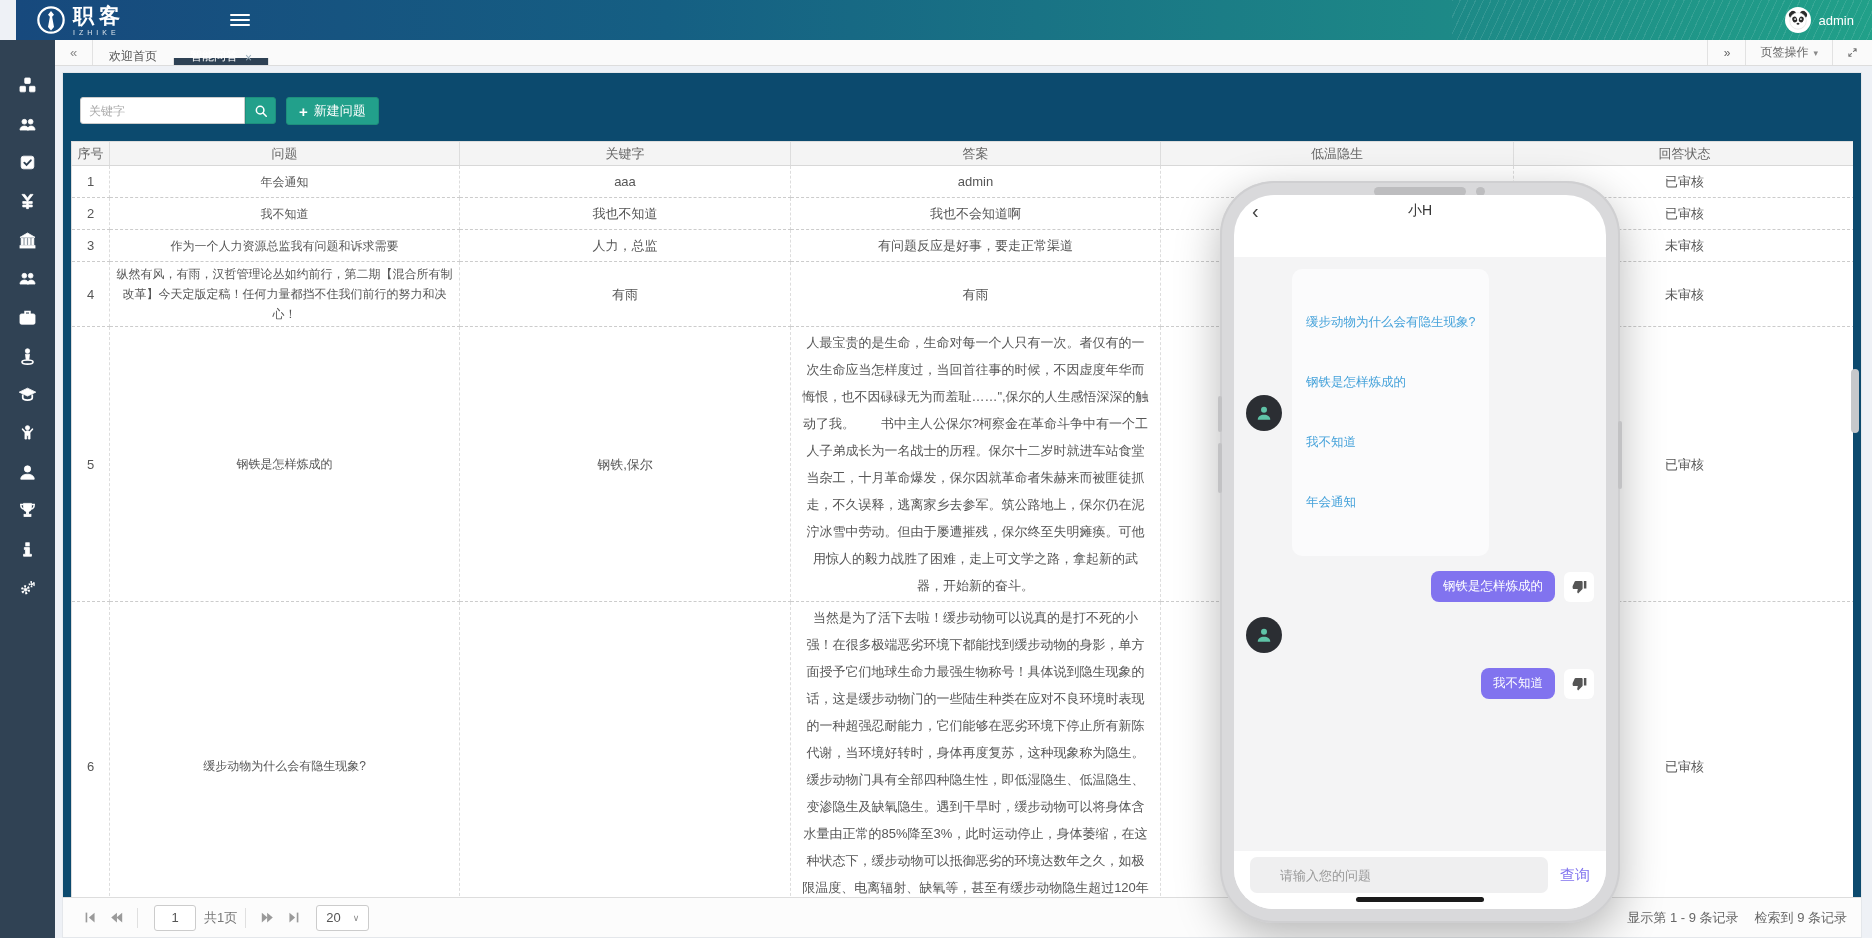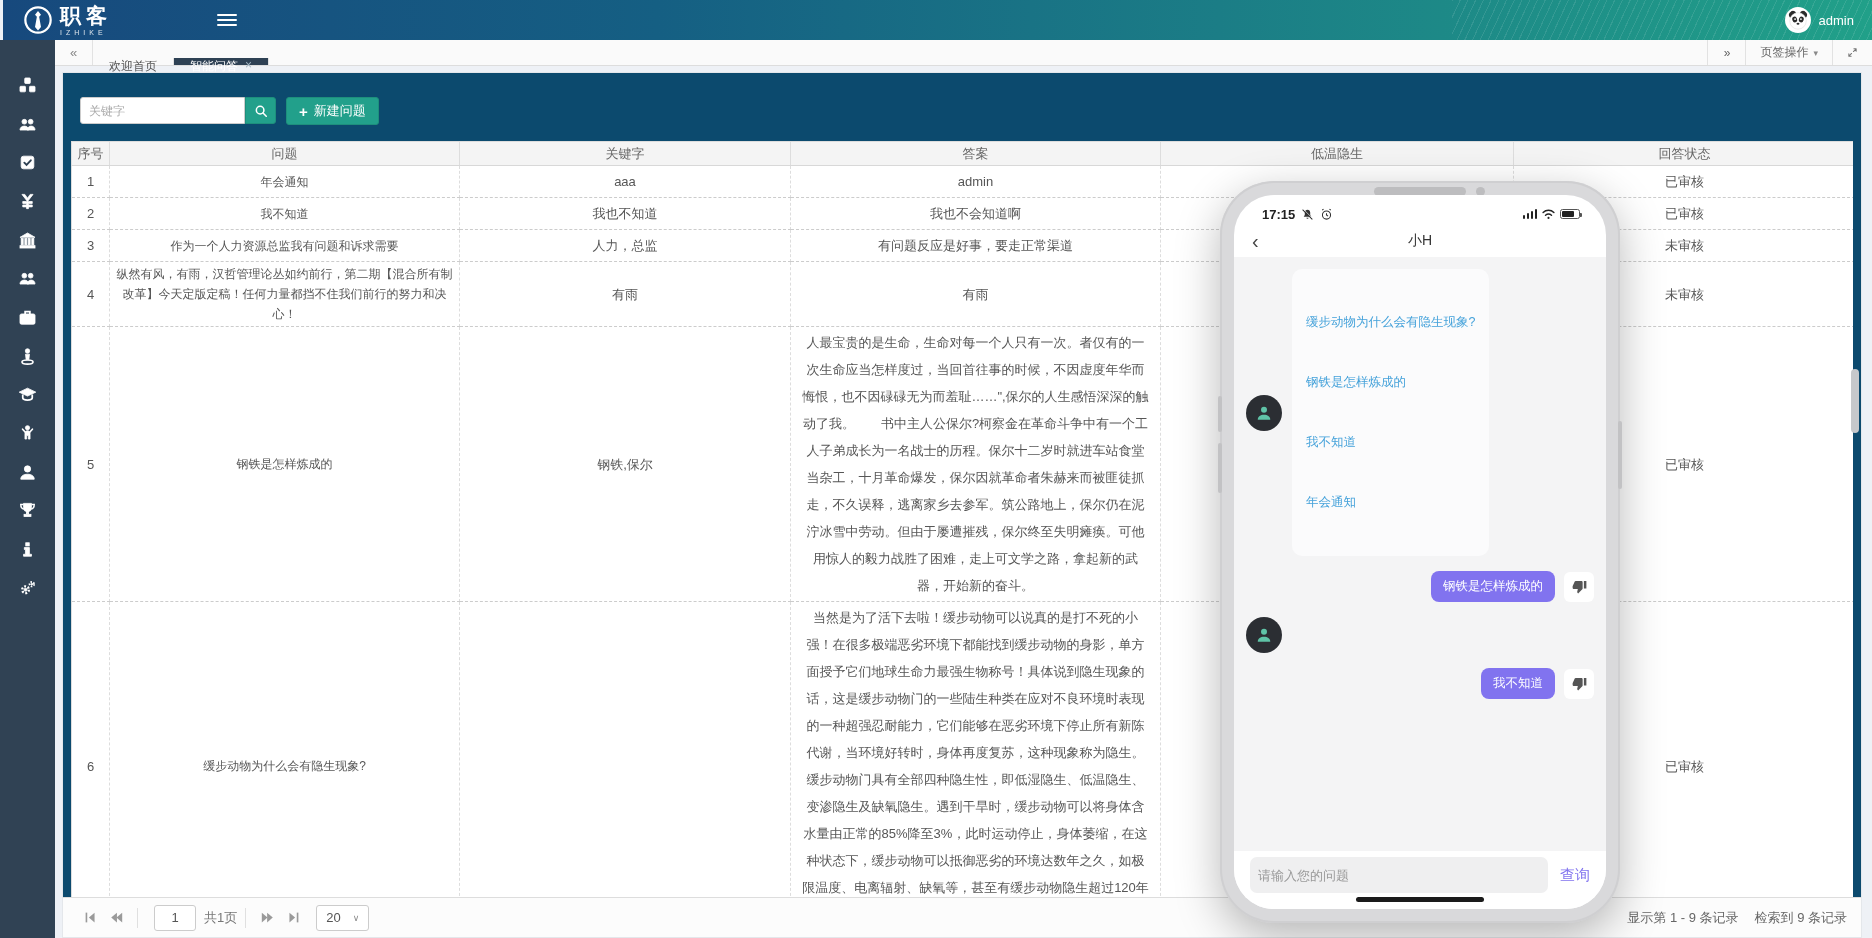--- a/index.html
+++ b/index.html
@@ -1,21 +1,21 @@
 <!DOCTYPE html>
 <html><head>
 <meta charset="utf-8">
 <style>
   * { margin:0; padding:0; box-sizing:border-box; }
   html,body { width:1872px; height:938px; overflow:hidden; }
   body { font-family:"Liberation Sans","DejaVu Sans",sans-serif; background:#eef1f6; color:#555; }
   .app { position:relative; width:1872px; height:938px; overflow:hidden; }
 
   
-  .topbar { position:absolute; left:3px; top:0; right:0; height:40px;
+  .topbar { position:absolute; left:16px; top:0; right:0; height:40px;
     background:linear-gradient(90deg,#17497d 0%,#155f83 35%,#1b7d86 65%,#21a089 100%);
     display:flex; align-items:center; color:#fff; z-index:30; }
   .topbar::after { content:""; position:absolute; right:0; top:0; width:420px; height:40px;
     background:repeating-linear-gradient(115deg,rgba(255,255,255,.10) 0 1px,transparent 1px 7px);
     pointer-events:none; }
   .logo { display:flex; align-items:center; gap:7px; padding-left:20px; }
   .logo-txt { line-height:1; }
   .logo-cn { font-size:21px; font-weight:bold; letter-spacing:5px; }
   .logo-en { font-size:7px; letter-spacing:4px; color:rgba(255,255,255,.85); margin-top:3px; }
   .hamburger { margin-left:105px; width:20px; cursor:pointer; }
@@ -25,21 +25,21 @@
 
   
   .sidebar { position:absolute; left:0; top:40px; bottom:0; width:55px; background:#304254; z-index:25; padding-top:26px; }
   .side-item { height:38.7px; display:flex; align-items:center; justify-content:center; cursor:pointer; }
   .side-item svg { width:19px; height:19px; fill:#fff; stroke:#fff; }
 
   
   .tabbar { position:absolute; left:55px; top:40px; right:0; height:26px; background:#fafafa;
     border-bottom:1px solid #ddd; display:flex; align-items:stretch; font-size:12px; color:#555; z-index:20; }
   .tb-btn { width:38px; display:flex; align-items:center; justify-content:center; border-right:1px solid #e2e2e2; color:#888; cursor:pointer; font-size:13px; }
-  .tb-tab { display:flex; align-items:flex-start; padding:0 16px; border-right:1px solid #e2e2e2; cursor:pointer;margin-top:18px; }
+  .tb-tab { display:flex; align-items:flex-end; padding:0 16px; border-right:1px solid #e2e2e2; cursor:pointer;margin-top:18px; }
   .tb-tab.active { background:#2e4154; color:#fff; }
   .tb-tab .x { margin-left:7px; color:#9db0bd; font-size:12px; }
   .tb-right { margin-left:auto; display:flex; align-items:stretch; }
   .tb-right > div { display:flex; align-items:center; justify-content:center; border-left:1px solid #e2e2e2; padding:0 14px; cursor:pointer; color:#666; }
   .caret { font-size:9px; margin-left:5px; color:#888; }
 
   
   .panel { position:absolute; left:62px; top:72px; width:1800px; bottom:0; background:#0c4a6e; border:1px solid #e4e7eb; z-index:1; }
   .toolbar { position:absolute; left:0; top:0; right:0; height:68px; }
   .search-wrap { position:absolute; left:17px; top:24px; display:flex; }
@@ -93,21 +93,21 @@
   .bot-avatar { width:36px; height:36px; min-width:36px; border-radius:50%; background:#2b2e33; display:flex; align-items:center; justify-content:center; }
   .bot-avatar svg { width:20px; height:20px; fill:#5fc3a7; }
   .bubble-bot { background:#fff; border-radius:9px; padding:9px 12px; font-size:11.5px; line-height:15.5px; color:#333; max-width:258px; white-space:pre-wrap; word-break:break-all; }
   .bubble-sugg { background:#fbfbfc; border-radius:10px; padding:8px 14px; }
   .sugg-link { display:block; color:#45a2da; font-size:12.5px; line-height:29px; cursor:pointer; white-space:nowrap; }
   .row-user { display:flex; justify-content:flex-end; align-items:center; gap:9px; }
   .bubble-user { background:#8173ef; color:#fff; border-radius:8px; padding:8px 12px; font-size:12.5px; line-height:15px; max-width:240px; }
   .thumb-box { width:30px; height:30px; background:#fff; border-radius:6px; display:flex; align-items:center; justify-content:center; cursor:pointer; }
   .thumb-box svg { width:15px; height:15px; fill:#555; }
   .inputbar { position:absolute; left:0; right:0; bottom:0; height:58px; background:#fff; display:flex; align-items:center; padding:0 16px 10px; gap:12px; }
-  .ph-input { flex:1; height:36px; background:#efeff0; border:none; border-radius:7px; padding:0 8px; font-size:13px; color:#555; outline:none; }
+  .ph-input { flex:1; height:36px; background:#efeff0; border:none; border-radius:7px; padding:0 30px; font-size:13px; color:#555; outline:none; }
   .ph-input::placeholder { color:#9a9a9a; }
   .query-btn { color:#8173ef; font-size:15px; cursor:pointer; }
   .home-ind { position:absolute; bottom:7px; left:50%; transform:translateX(-50%); width:128px; height:5px; background:#1b1b1b; border-radius:3px; }
 
   .sig-bars { display:flex; align-items:flex-end; gap:1.5px; }
   .sig-bars i { width:2.5px; background:#222; border-radius:1px; }
   .batt { width:20px; height:10px; border:1px solid #555; border-radius:2.5px; position:relative; }
   .batt::before { content:""; position:absolute; left:1px; top:1px; bottom:1px; width:12px; background:#222; border-radius:1px; }
   .batt::after { content:""; position:absolute; right:-3px; top:2.5px; width:2px; height:4px; background:#555; border-radius:0 1px 1px 0; }
 </style>
@@ -407,45 +407,20 @@
   </div>
 
   <div class="phone">
     <div class="ph-btn" style="left:-2px; top:215px; height:36px;"></div>
     <div class="ph-btn" style="left:-2px; top:262px; height:50px;"></div>
     <div class="ph-btn" style="right:-2px; top:240px; height:68px;"></div>
     <div class="notch"></div>
     <div class="notch-dot"></div>
 
     <div class="screen">
-      <div class="statusbar">
-        <span>17:15</span>
-        <svg width="13" height="13" viewBox="0 0 24 24" fill="#333">
-            <path d="M12 3c-3 0-5 2.2-5 5.5V13l-2 3h14l-2-3V8.5C17 5.2 15 3 12 3zM10 18a2 2 0 004 0z"></path>
-            <path d="M3 3l18 18" stroke="#333" stroke-width="2.2"></path>
-            <path d="M4.4 2.2L22 19.8" stroke="#fff" stroke-width="1.2"></path>
-          </svg>
-        <svg width="13" height="13" viewBox="0 0 24 24" fill="none" stroke="#333" stroke-width="2">
-            <circle cx="12" cy="13" r="7.5"></circle>
-            <path d="M12 9.5V13l2.8 2M4 4l2.5-2M20 4l-2.5-2"></path>
-          </svg>
-        <div class="sb-right">
-          <span class="sig-bars">
-              <i style="height:4px"></i>
-              <i style="height:6px"></i>
-              <i style="height:8px"></i>
-              <i style="height:10px"></i>
-            </span>
-          <svg width="15" height="12" viewBox="0 0 24 20" fill="none" stroke="#222" stroke-width="2.4" stroke-linecap="round">
-              <path d="M3 7.5a13 13 0 0118 0M7 12a8 8 0 0110 0"></path>
-              <circle cx="12" cy="16.5" r="1.8" fill="#222" stroke="none"></circle>
-            </svg>
-          <span class="batt"></span>
-        </div>
-      </div>
       <div class="navbar">
         <span class="nav-back">‹</span>
         <span>小H</span>
       </div>
 
       <div class="chat">
         <div class="row-bot top">
           <div class="bot-avatar">
               <svg viewBox="0 0 24 24">
                 <circle cx="12" cy="8" r="3.6"></circle>

